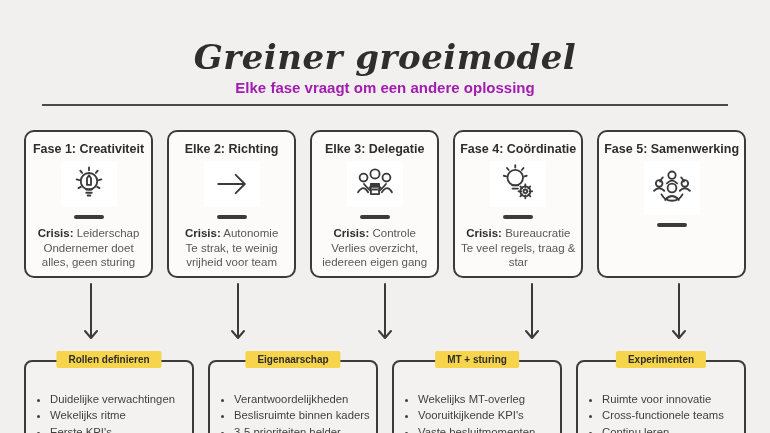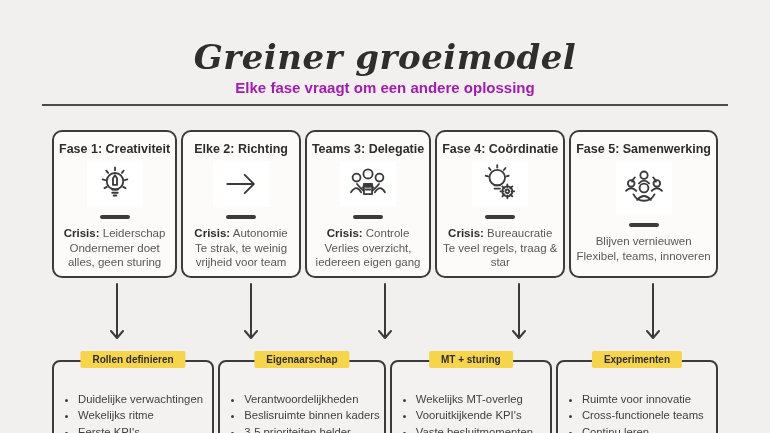--- a/index.html
+++ b/index.html
@@ -16,21 +16,21 @@
   .header { text-align:center; padding-top:10px; }
   .title {
     font-family:"DejaVu Serif", serif;
     font-style:italic; font-weight:bold;
     font-size:34px; letter-spacing:0.5px; color:#2e2e2e;margin-top:27px;
   }
   .subtitle { font-size:15px; font-weight:bold; margin-top:2px; color:#a21caf; }
   .divider { border:none; border-top:2px solid #4b4b4b; margin:8px 42px 0 42px; }
 
   
-  .row { display:flex; gap:4px; padding:0 52px; }
+  .row { display:flex; gap:14px; padding:0 24px; }
   .row-phases { margin-top:24px; }
   .card {
     flex:1; background:#fcfbf9; border:2px solid #3b3b3b; border-radius:10px;
     height:148px; display:flex; flex-direction:column; align-items:center;
     padding:10px 5px 6px 5px;
   }
   .card-title { font-size:12.5px; font-weight:bold; white-space:nowrap; }
   .icon-box {
     width:56px; height:54px; background:#ffffff; margin-top:5px;
     display:flex; align-items:center; justify-content:center;
@@ -100,21 +100,21 @@
       </div>
       <div class="dash"></div>
       <div class="crisis">
         <b><span>Crisis:</span></b>
         <span>Autonomie</span><br>
         <span>Te strak, te weinig vrijheid voor team</span>
       </div>
     </div>
 
     <div class="card">
-      <div class="card-title">Teams 3: Delegatie</div>
+      <div class="card-title">Elke 3: Delegatie</div>
       <div class="icon-box">
         <svg width="46" height="44" viewBox="0 0 48 48" class="ic" stroke-width="1.8">
           <circle cx="24" cy="13" r="5"></circle>
           <circle cx="11.5" cy="17" r="4.3"></circle>
           <circle cx="36.5" cy="17" r="4.3"></circle>
           <path d="M18 28 q6-6 12 0"></path>
           <path d="M5.5 33 q6-9 11 0 M31.5 33 q6-9 11 0"></path>
           <rect x="19.5" y="24" width="9" height="11"></rect>
           <path d="M21.5 27 h5 M21.5 30 h5"></path>
           <path d="M12 24 q5 6 7.5 7.5 M36 24 q-5 6 -7.5 7.5"></path>
@@ -157,24 +157,20 @@
           <circle cx="10" cy="19" r="3.6"></circle>
           <path d="M4.5 27 q5.5-5.5 11 0"></path>
           <circle cx="38" cy="19" r="3.6"></circle>
           <path d="M32.5 27 q5.5-5.5 11 0"></path>
           <circle cx="24" cy="24" r="4.8"></circle>
           <path d="M16.5 37 q7.5-8.5 15 0"></path>
           <path d="M12.5 31 a13 13 0 0 0 23 0 M14 12.5 a13 13 0 0 0 -3 4.5 M34 12.5 a13 13 0 0 1 3 4.5"></path>
         </svg>
       </div>
       <div class="dash"></div>
-      <div class="crisis">
-        <span>Blijven vernieuwen</span><br>
-        <span>Flexibel, teams, innoveren</span>
-      </div>
     </div>
 
   </div>
 
   <div class="row row-arrows">
     <div class="arrow-cell">
       <svg width="16" height="62" viewBox="0 0 16 62" class="ic" stroke-width="1.5">
           <path d="M8 2 v53 M2 49 l6 7 6-7"></path>
         </svg>
     </div>

